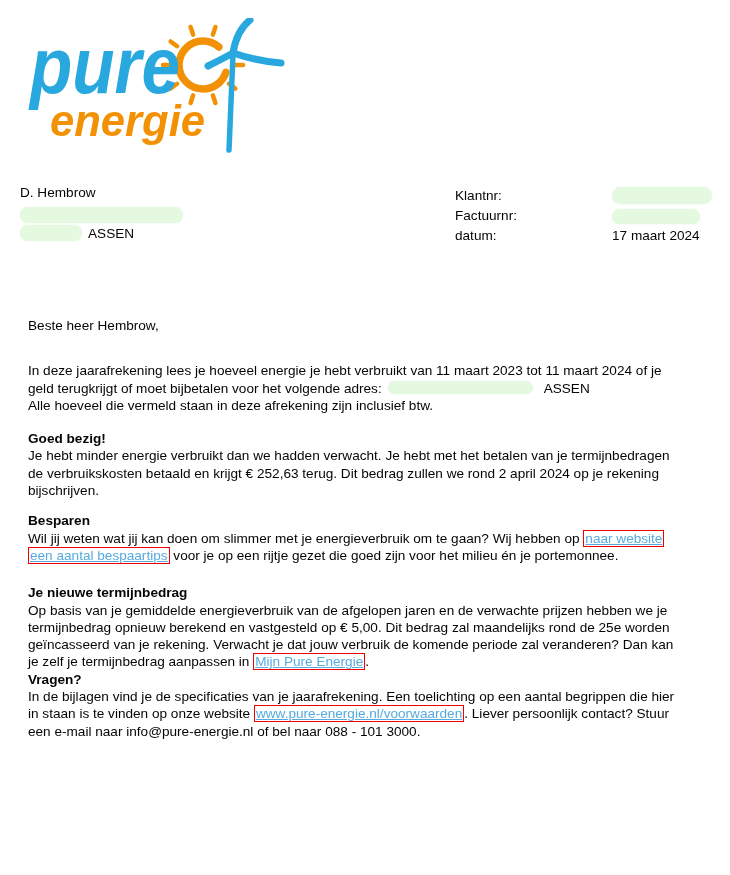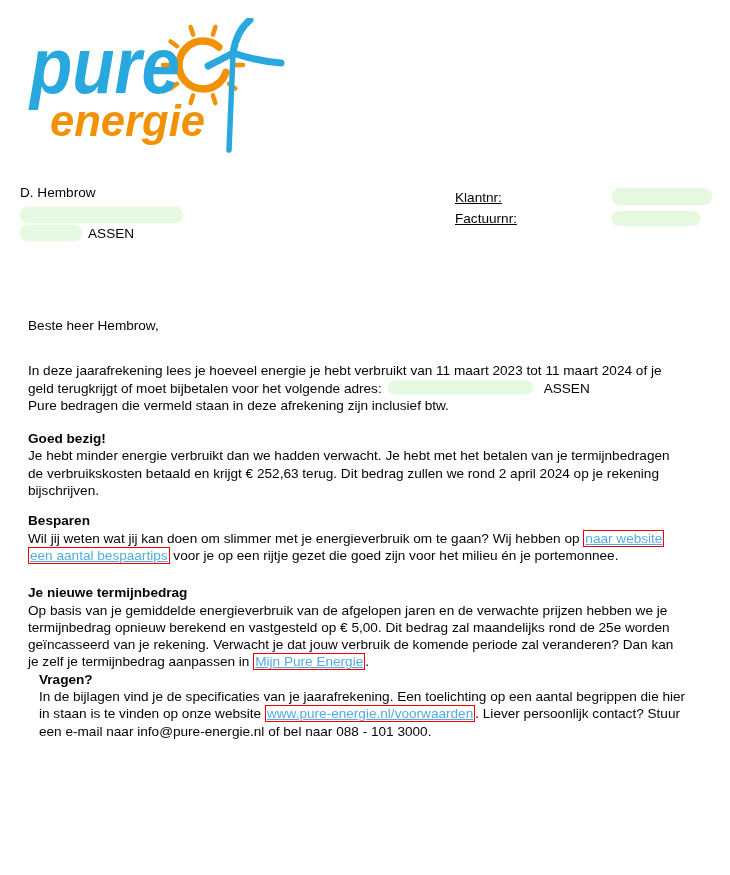--- a/index.html
+++ b/index.html
@@ -10,33 +10,33 @@
   
   .logo { position:absolute; left:28px; top:18px; width:258px; height:136px; }
   
   .recipient { position:absolute; left:20px; top:185px; font-size:13.6px; }
   .recipient .row { height:20px; }
   .blob { background:#e4f9e0; border-radius:9px; display:inline-block; box-shadow:0 0 2px #e4f9e0; }
   .blob.r2 { width:163px; height:16px; margin-top:2px; }
   .blob.r3 { width:62px; height:16px; vertical-align:-3px; margin-right:6px; }
   
   .meta { position:absolute; left:455px; top:185px; font-size:13.6px; }
-  .meta .row { display:flex; height:20.4px; align-items:flex-end;text-decoration:underline; }
+  .meta .row { display:flex; height:20.4px; align-items:center; }
   .meta .label { width:157px; }
   .blob.m1 { width:100px; height:17px; margin-top:0px; }
   .blob.m2 { width:88px; height:15px; margin-top:1px; }
   
   .body-text { position:absolute; left:28px; top:317px; font-size:13.6px; line-height:17.3px; }
   .line { white-space:pre; }
   .heading { font-weight:bold; }
   .sec-intro   { margin-top:28px; }
   .sec-goed    { margin-top:16px; }
   .sec-besparen{ margin-top:13px; }
   .sec-termijn { margin-top:20px; }
-  .sec-vragen  { margin-top:0px;margin-left:11px; }
+  .sec-vragen  { margin-top:0px; }
   .sec-closing { margin-top:77px; }
   .signature   { margin-top:18px; }
   .link {
     color:#55abdf; text-decoration:underline;
     border:1px solid #f20000; padding:0 1px; cursor:pointer;
   }
   .blob.inline { width:145px; height:13px; vertical-align:-1px; margin:0 11px 0 6px; }
 </style>
 </head>
 <body>
@@ -79,30 +79,34 @@
 
   <div class="meta">
     <div class="row">
       <span class="label">Klantnr:</span>
       <span class="blob m1"></span>
     </div>
     <div class="row">
       <span class="label">Factuurnr:</span>
       <span class="blob m2"></span>
     </div>
+    <div class="row">
+      <span class="label">datum:</span>
+      <span>17 maart 2024</span>
+    </div>
   </div>
 
   <div class="body-text">
 
     <div class="line">Beste heer Hembrow,</div>
 
     <div class="sec-intro">
       <div class="line">In deze jaarafrekening lees je hoeveel energie je hebt verbruikt van 11 maart 2023 tot 11 maart 2024 of je</div>
       <div class="line"><span>geld terugkrijgt of moet bijbetalen voor het volgende adres:</span><span class="blob inline"></span><span>ASSEN</span></div>
-      <div class="line">Pure bedragen die vermeld staan in deze afrekening zijn inclusief btw.</div>
+      <div class="line">Alle hoeveel die vermeld staan in deze afrekening zijn inclusief btw.</div>
     </div>
 
     <div class="sec-goed">
       <div class="line heading">Goed bezig!</div>
       <div class="line">Je hebt minder energie verbruikt dan we hadden verwacht. Je hebt met het betalen van je termijnbedragen</div>
       <div class="line">de verbruikskosten betaald en krijgt € 252,63 terug. Dit bedrag zullen we rond 2 april 2024 op je rekening</div>
       <div class="line">bijschrijven.</div>
     </div>
 
     <div class="sec-besparen">

